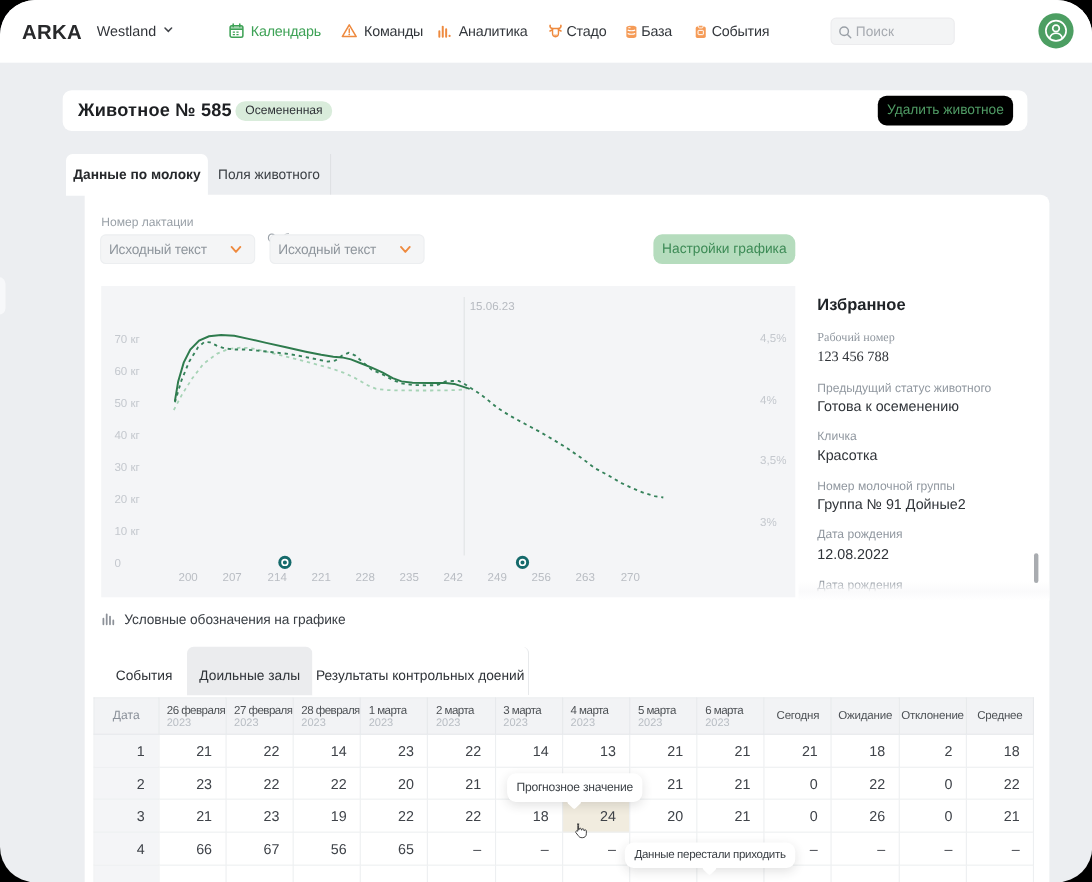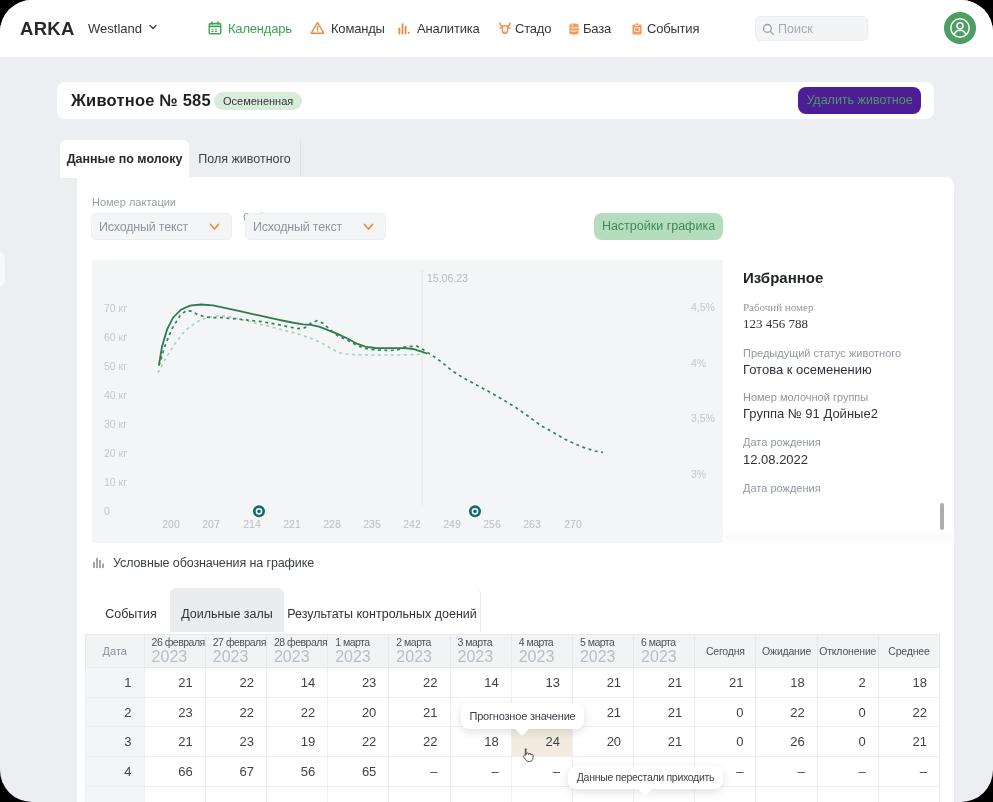--- a/index.html
+++ b/index.html
@@ -13,21 +13,21 @@
 .nav{top:21px;font-size:13px;letter-spacing:-.2px;color:#33373c;white-space:nowrap;}
 .nav .ic{vertical-align:-2px;margin-right:6px;}
 .grn{color:#3ea256;}
 .search{left:755px;top:16px;width:113px;height:25px;background:#f3f4f5;border:1px solid #ececee;border-radius:5px;box-sizing:border-box;}
 .search span{position:absolute;left:22px;top:4.5px;font-size:12.5px;color:#a7abb1;}
 .avatar{left:944px;top:12px;width:32px;height:32px;border-radius:50%;background:#4c9e62;}
 .notch{left:-3px;top:252px;width:8px;height:34px;background:#f7f8fa;border-radius:0 6px 6px 0;}
 .titlecard{left:57px;top:82px;width:877px;height:37px;background:#fff;border-radius:8px;}
 .title{left:14px;top:9px;font-size:16.5px;font-weight:bold;color:#1d1f22;letter-spacing:.2px;}
 .pill{left:157px;top:10px;height:18px;padding:0 9px;line-height:18px;background:#d9ecdb;border-radius:10px;font-size:11px;color:#303338;}
-.delbtn{left:741px;top:5px;width:123px;height:27px;background:#4c1d95;border-radius:8px;color:#4f9a64;font-size:12.5px;text-align:center;line-height:27px;}
+.delbtn{left:741px;top:5px;width:123px;height:27px;background:#000000;border-radius:8px;color:#4f9a64;font-size:12.5px;text-align:center;line-height:27px;}
 .tab1{left:60px;top:140px;width:129px;height:38px;background:#fff;border-radius:6px 6px 0 0;font-size:12.5px;font-weight:bold;color:#26282b;text-align:center;line-height:38px;}
 .tab2{left:189px;top:140px;width:112px;height:38px;font-size:12.5px;color:#3c4045;text-align:center;line-height:38px;border-right:1px solid #dfe1e4;box-sizing:border-box;}
 .maincard{left:57px;top:177px;width:877px;height:625px;background:#fff;border-radius:0 8px 0 0;margin-left:20px;}
 
 .flabel{font-size:11px;color:#9aa1a8;}
 .sel{height:27px;background:#f4f5f6;border:1px solid #eceef0;border-radius:5px;box-sizing:border-box;}
 .sel span{position:absolute;left:7px;top:6px;font-size:12.5px;letter-spacing:-.2px;color:#8f969d;}
 .setbtn{left:517px;top:36px;width:129px;height:27px;background:#b5dcbd;border-radius:8px;color:#3d8b56;font-size:12.5px;text-align:center;line-height:27px;}
 .fav-label{font-size:11px;color:#9198a0;}
 .fav-val{font-size:13px;color:#2f3338;}
@@ -37,21 +37,21 @@
 .btab{top:411px;height:44px;line-height:52px;font-size:12.5px;color:#2f3338;text-align:center;box-sizing:border-box;}
 .btab1{left:15px;width:78px;background:#fff;border-radius:6px 6px 0 0;}
 .btab2{left:93px;width:114px;background:#ebecee;border-radius:6px 6px 0 0;}
 .btab3{left:207px;width:197px;background:#fff;border-radius:6px 6px 0 0;border-right:1px solid #e7e9eb;}
 table.tbl{position:absolute;left:8px;top:457px;width:855px;border-collapse:collapse;table-layout:fixed;font-size:13px;color:#3f4349;}
 table.tbl th,table.tbl td{border:1px solid #e7e9ec;padding:0;font-weight:normal;box-sizing:border-box;}
 table.tbl td{text-align:right;padding-right:12px;height:29.7px;background:#fff;border-color:#edeff1;}
 table.tbl td.dcol{background:#f4f5f7;}
 table.tbl th{background:#f2f3f5;height:33px;}
 .h1l{font-size:10.5px;letter-spacing:-.5px;color:#4e5256;text-align:left;padding-left:7px;white-space:nowrap;overflow:hidden;}
-.h2l{font-size:16px;color:#b9bec4;text-align:left;padding-left:7px;white-space:nowrap;}
+.h2l{font-size:10px;color:#b9bec4;text-align:left;padding-left:7px;white-space:nowrap;}
 .hc{font-size:10.5px;letter-spacing:-.2px;color:#4e5256;}
 .hd{font-size:11px;color:#8a9099;}
 .tooltip{background:#fff;border-radius:8px;box-shadow:0 3px 10px rgba(40,40,40,.14);font-size:11px;letter-spacing:-.2px;color:#3c4146;text-align:center;}
 .tooltip:after{content:"";position:absolute;bottom:-5px;left:50%;margin-left:-6px;width:10px;height:10px;background:#fff;transform:rotate(45deg);border-radius:2px;}
 </style>
 </head>
 <body>
 <div class="app">
 
   <div class="abs hdr"></div>
@@ -192,20 +192,24 @@
       <div style="font-size:15px;font-weight:bold;color:#202428;padding-top:4px;">Избранное</div>
       <div style="margin-top:15px;font-family:Liberation Serif, serif;">
           <div class="fav-label">Рабочий номер</div>
           <div class="fav-val" style="margin-top:3px;">123 456 788</div>
         </div>
       <div style="margin-top:14.5px;">
           <div class="fav-label">Предыдущий статус животного</div>
           <div class="fav-val" style="margin-top:3px;">Готова к осеменению</div>
         </div>
       <div style="margin-top:14.5px;">
+          <div class="fav-label">Кличка</div>
+          <div class="fav-val" style="margin-top:3px;">Красотка</div>
+        </div>
+      <div style="margin-top:14.5px;">
           <div class="fav-label">Номер молочной группы</div>
           <div class="fav-val" style="margin-top:3px;">Группа № 91 Дойные2</div>
         </div>
       <div style="margin-top:14.5px;">
           <div class="fav-label">Дата рождения</div>
           <div class="fav-val" style="margin-top:4px;">12.08.2022</div>
         </div>
       <div style="margin-top:15px;">
           <div class="fav-label">Дата рождения</div>
         </div>

